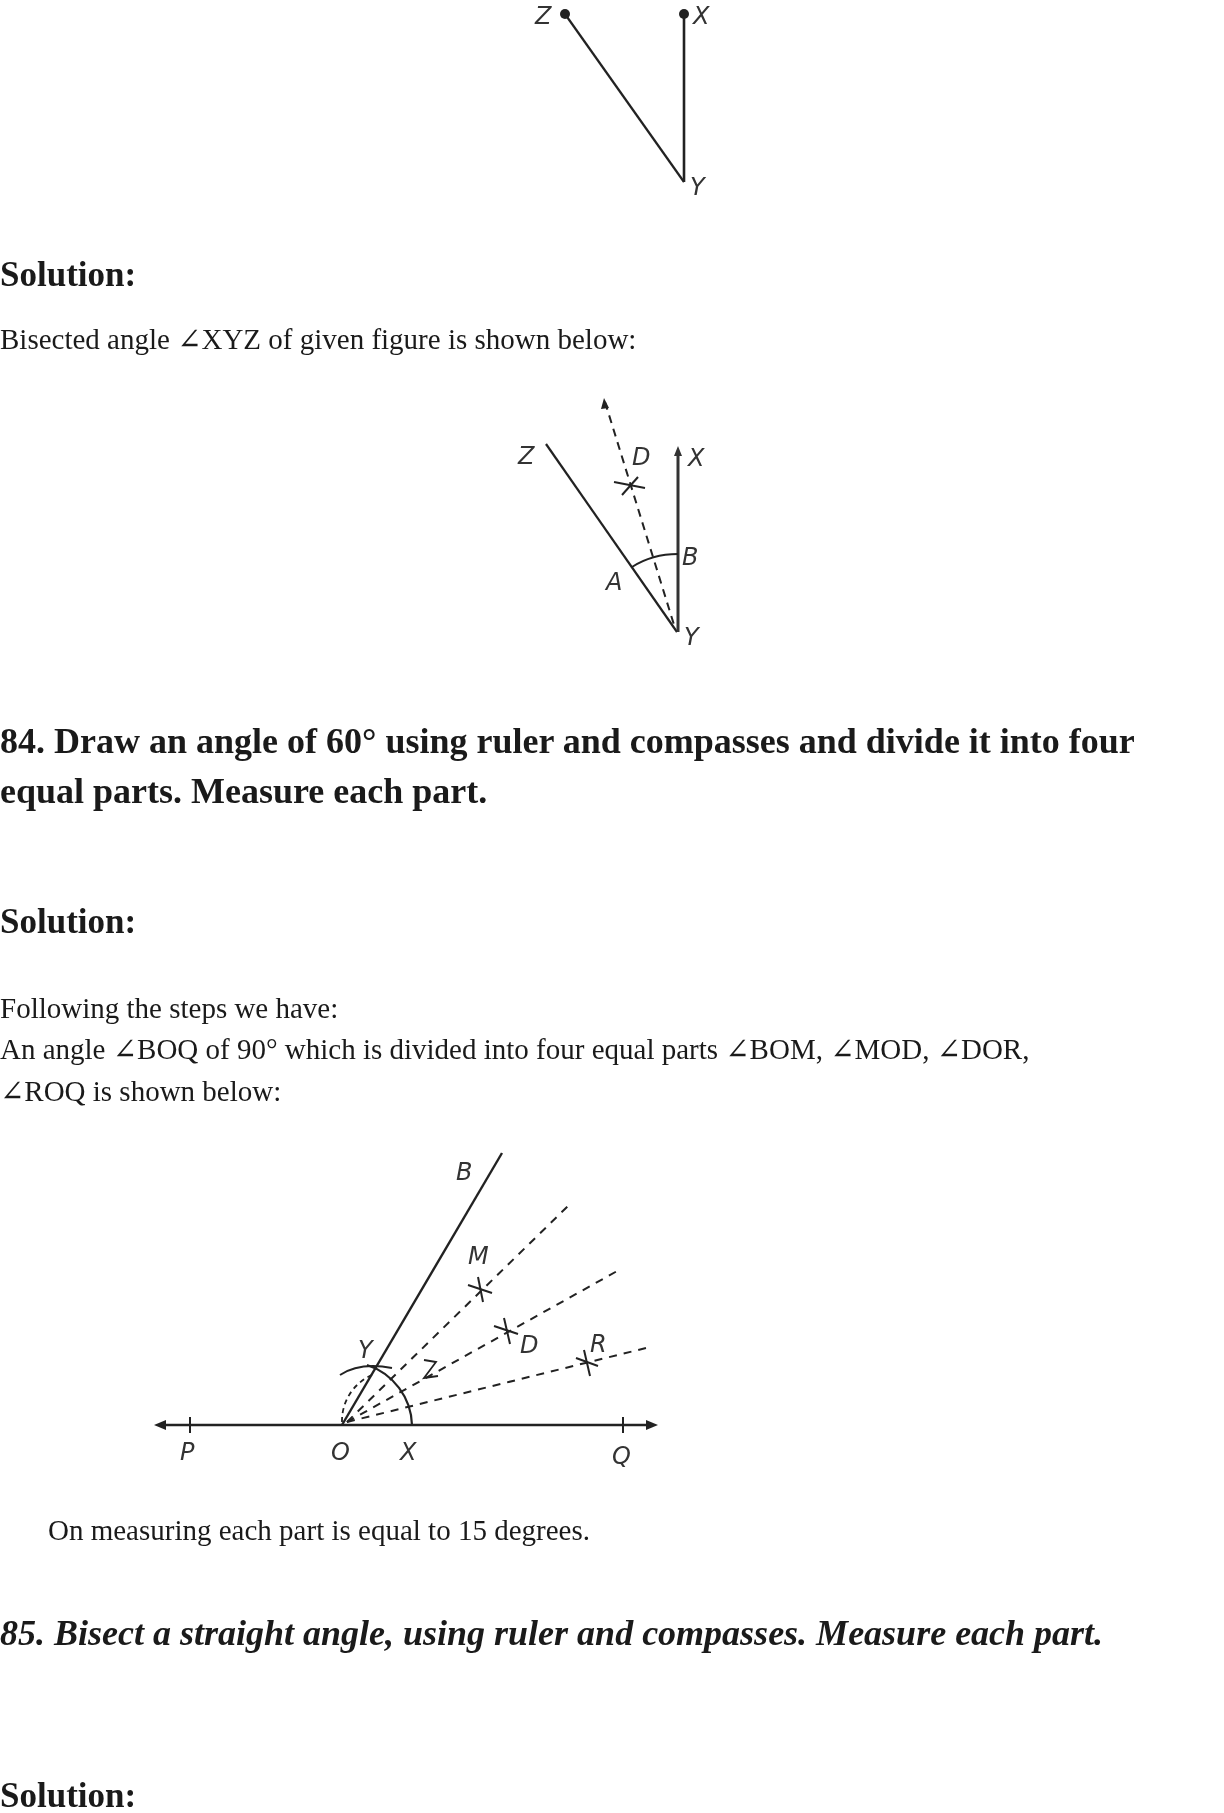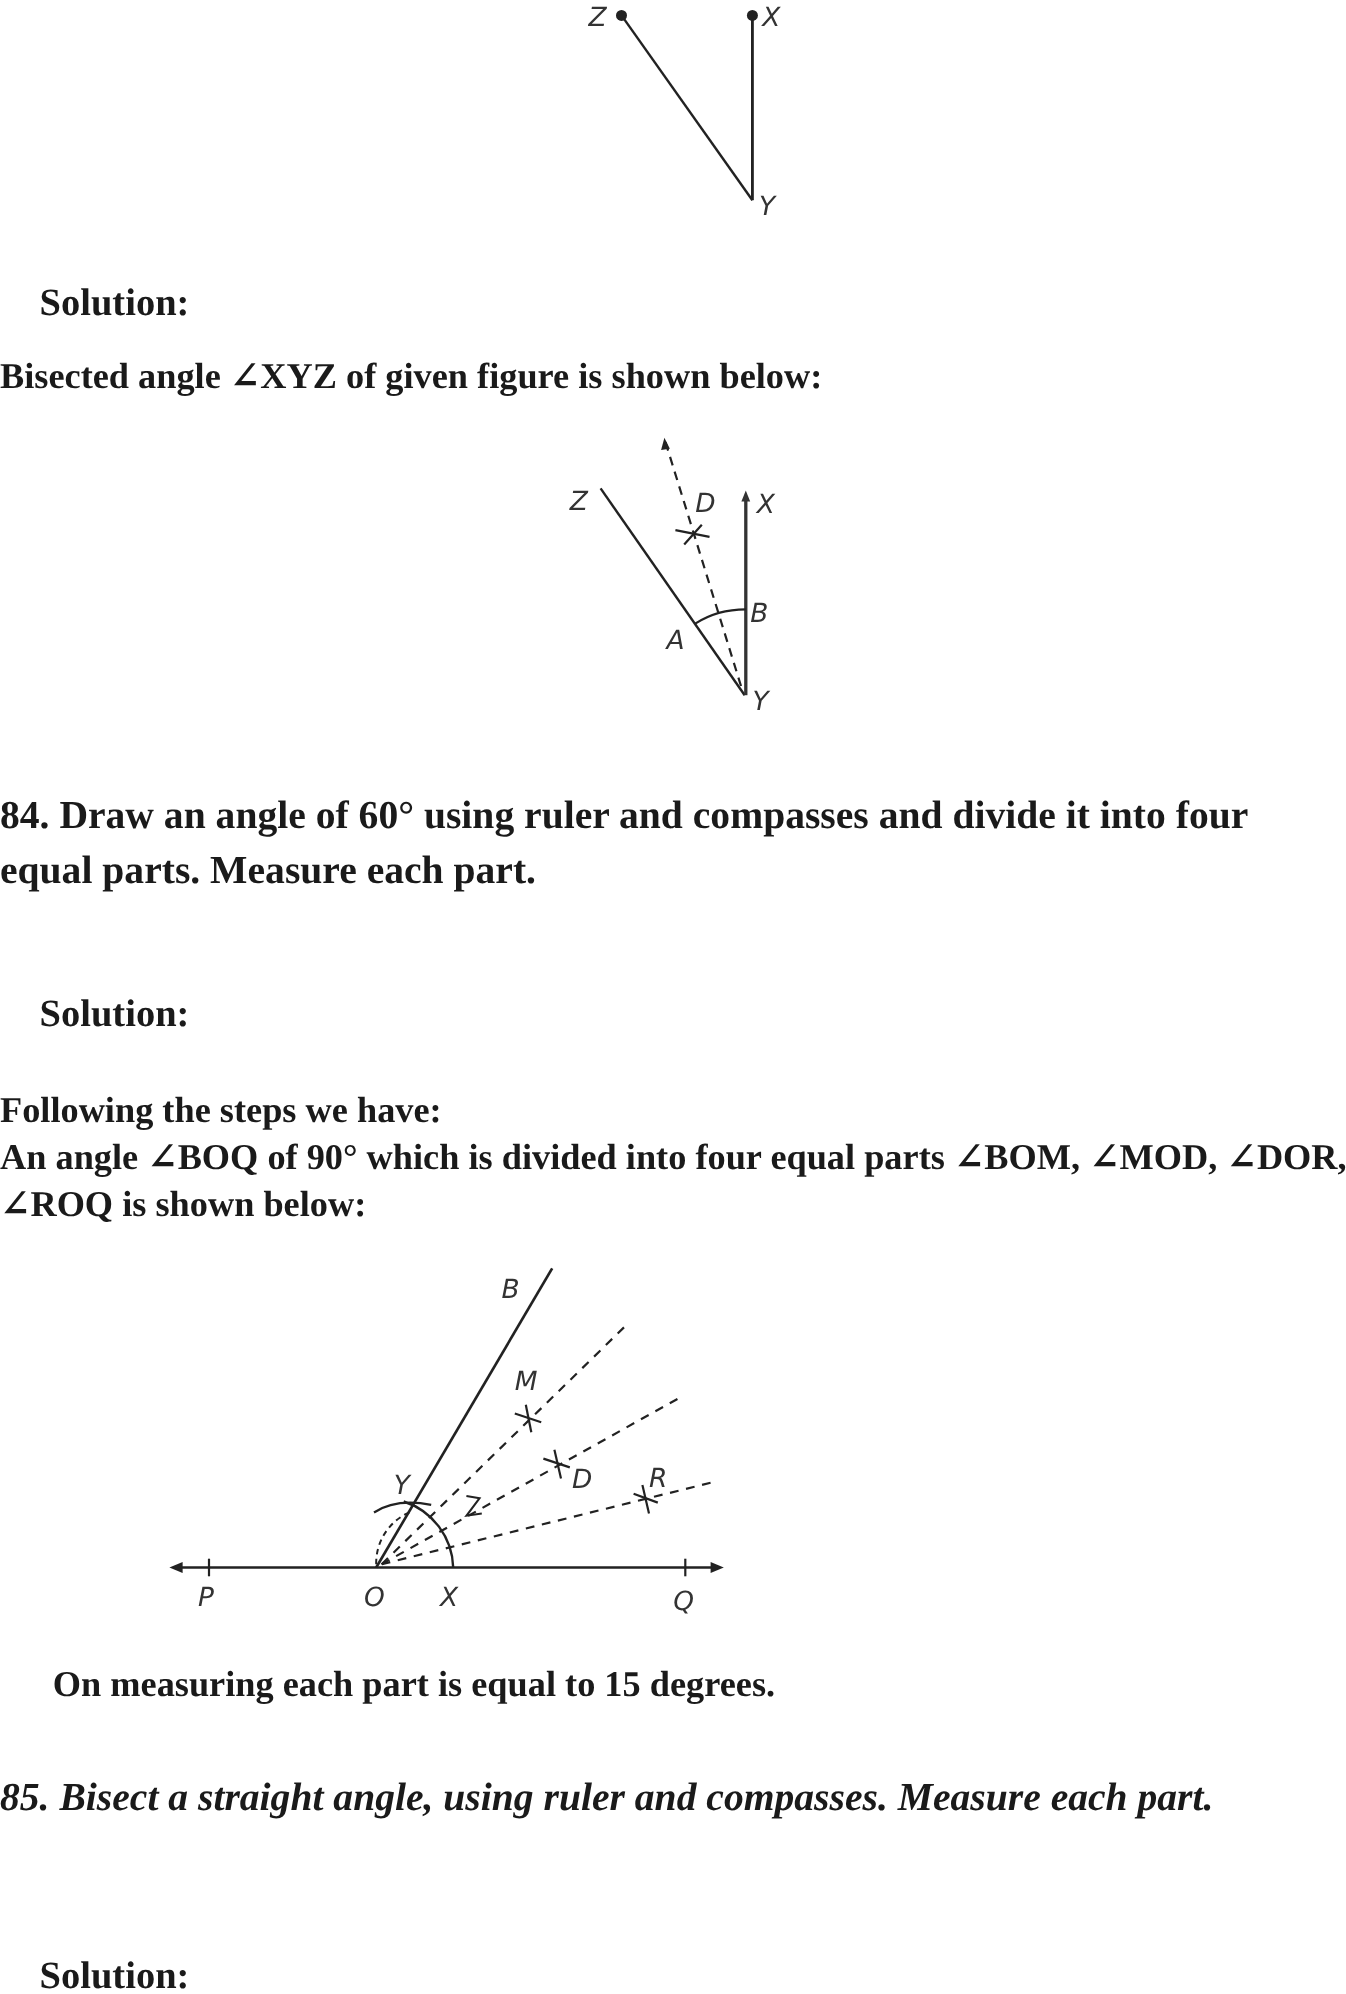--- a/index.html
+++ b/index.html
@@ -1,20 +1,20 @@
 <!DOCTYPE html>
 <html><head>
 <meta charset="utf-8">
 <style>
   html, body { margin:0; padding:0; background:#ffffff; }
   body { width:1224px; height:1813px; position:relative; overflow:hidden;
          font-family:"Liberation Serif", "DejaVu Serif", serif; color:#1a1a1a; }
   .abs { position:absolute; white-space:nowrap; }
-  .sol { font-weight:bold; font-size:35px; left:0;padding-left:36px; }
-  .body { font-size:33px; left:0;font-weight:bold; }
+  .sol { font-weight:bold; font-size:35px; left:0; }
+  .body { font-size:29px; left:0; }
   .q { font-weight:bold; font-size:36px; left:0; line-height:50px; }
   svg { position:absolute; left:0; top:0; }
   .lbl { font-family:"DejaVu Sans", "Liberation Sans", sans-serif; font-style:italic; font-size:24px; fill:#333; }
 </style>
 </head>
 <body>
 
 <svg width="1224" height="200" viewBox="0 0 1224 200">
   <line x1="565" y1="14" x2="684" y2="182" stroke="#222" stroke-width="2.2"></line>
   <line x1="684" y1="14" x2="684" y2="182" stroke="#222" stroke-width="2.6"></line>

